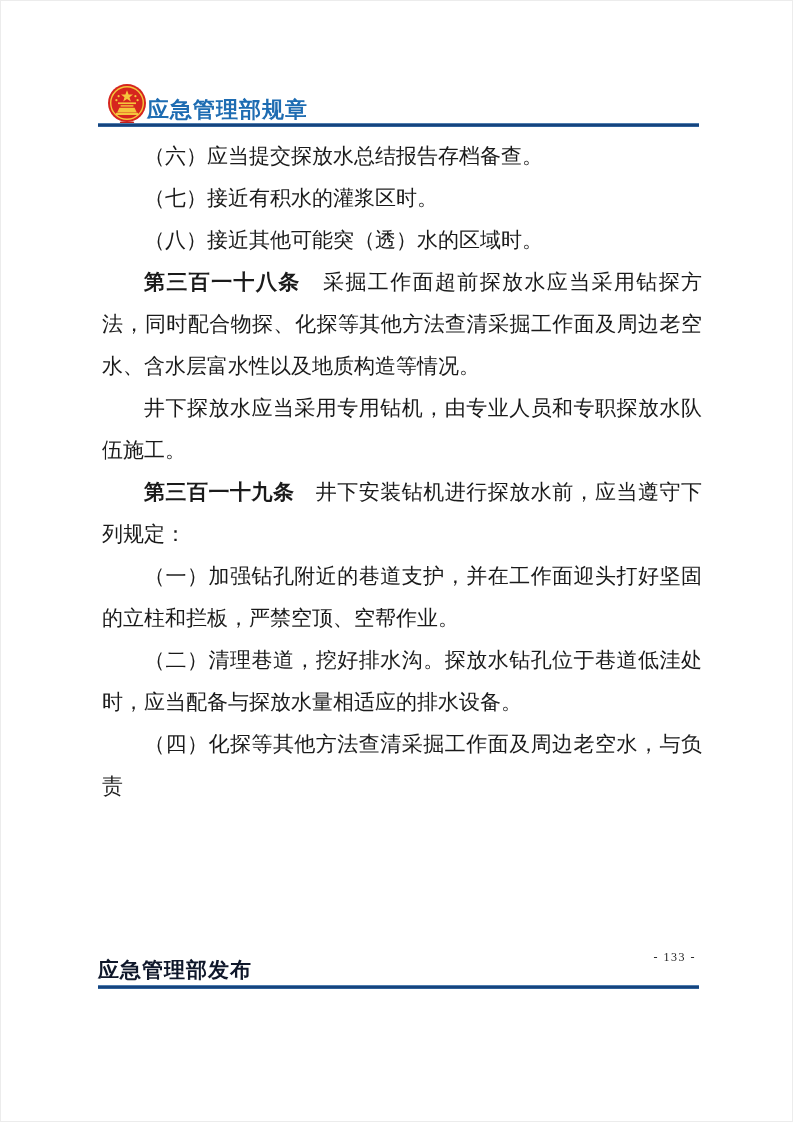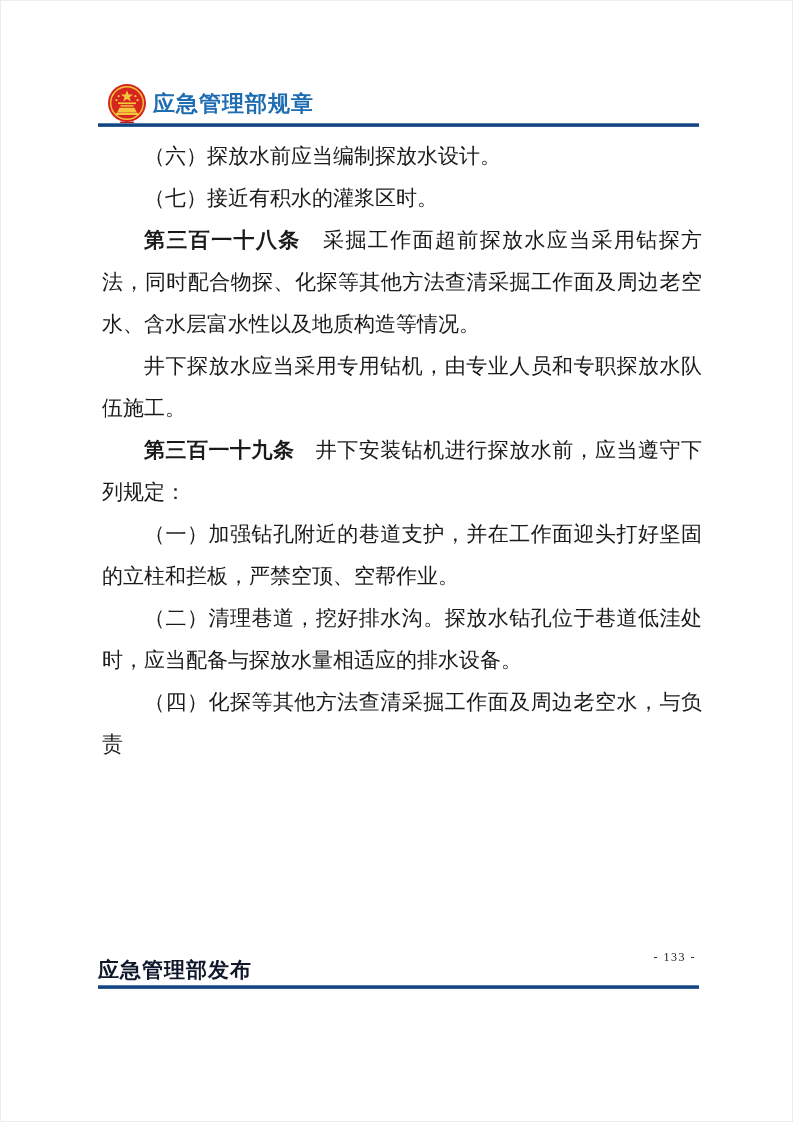--- a/index.html
+++ b/index.html
@@ -9,21 +9,21 @@
     background:#ffffff;
     border:1px solid #ececec;
     box-sizing:border-box;
     overflow:hidden;
     font-family:"Liberation Serif","DejaVu Serif",serif;
     color:#1a1a1a;
   }
   
   .header-row{
     position:absolute;left:106px;top:82px;height:42px;
-    display:flex;align-items:center;gap:6px;
+    display:flex;align-items:flex-end;
   }
   .emblem{width:40px;height:42px;flex:0 0 auto;}
   .header-title{
     font-family:"Liberation Sans","DejaVu Sans",sans-serif;
     font-weight:bold;font-size:22px;color:#1e6cb2;letter-spacing:1px;
   }
   .rule{
     position:absolute;left:97px;width:601px;height:4px;
     background:linear-gradient(180deg,#6e9cc9 0%,#16447e 35%,#16447e 75%,#4a7fb5 100%);
   }
@@ -74,22 +74,23 @@
         <rect x="9" y="29.8" width="22" height="2.2" fill="#f5c63c"></rect>
         <path d="M13.5 38.6 h13 l1.6 3.2 h-16.2 z" fill="#c21f1a"></path>
       </svg>
     </span>
     <span class="header-title">应急管理部规章</span>
   </div>
 
   <div class="rule rule-top"></div>
 
   <div class="doc-body">
-    <p><span>（六）探放水前应当编制探放水设计。</span></p>
+    <p><span>（六）应当提交探放水总结报告存档备查。</span></p>
     <p><span>（七）接近有积水的灌浆区时。</span></p>
+    <p><span>（八）接近其他可能突（透）水的区域时。</span></p>
     <p><b>第三百一十八条</b><span>　采掘工作面超前探放水应当采用钻探方法，同时配合物探、化探等其他方法查清采掘工作面及周边老空水、含水层富水性以及地质构造等情况。</span></p>
     <p><span>井下探放水应当采用专用钻机，由专业人员和专职探放水队伍施工。</span></p>
     <p><b>第三百一十九条</b><span>　井下安装钻机进行探放水前，应当遵守下列规定：</span></p>
     <p><span>（一）加强钻孔附近的巷道支护，并在工作面迎头打好坚固的立柱和拦板，严禁空顶、空帮作业。</span></p>
     <p><span>（二）清理巷道，挖好排水沟。探放水钻孔位于巷道低洼处时，应当配备与探放水量相适应的排水设备。</span></p>
     <p><span>（四）化探等其他方法查清采掘工作面及周边老空水，与负责</span></p>
   </div>
 
   <div class="page-number">- 133 -</div>
 

